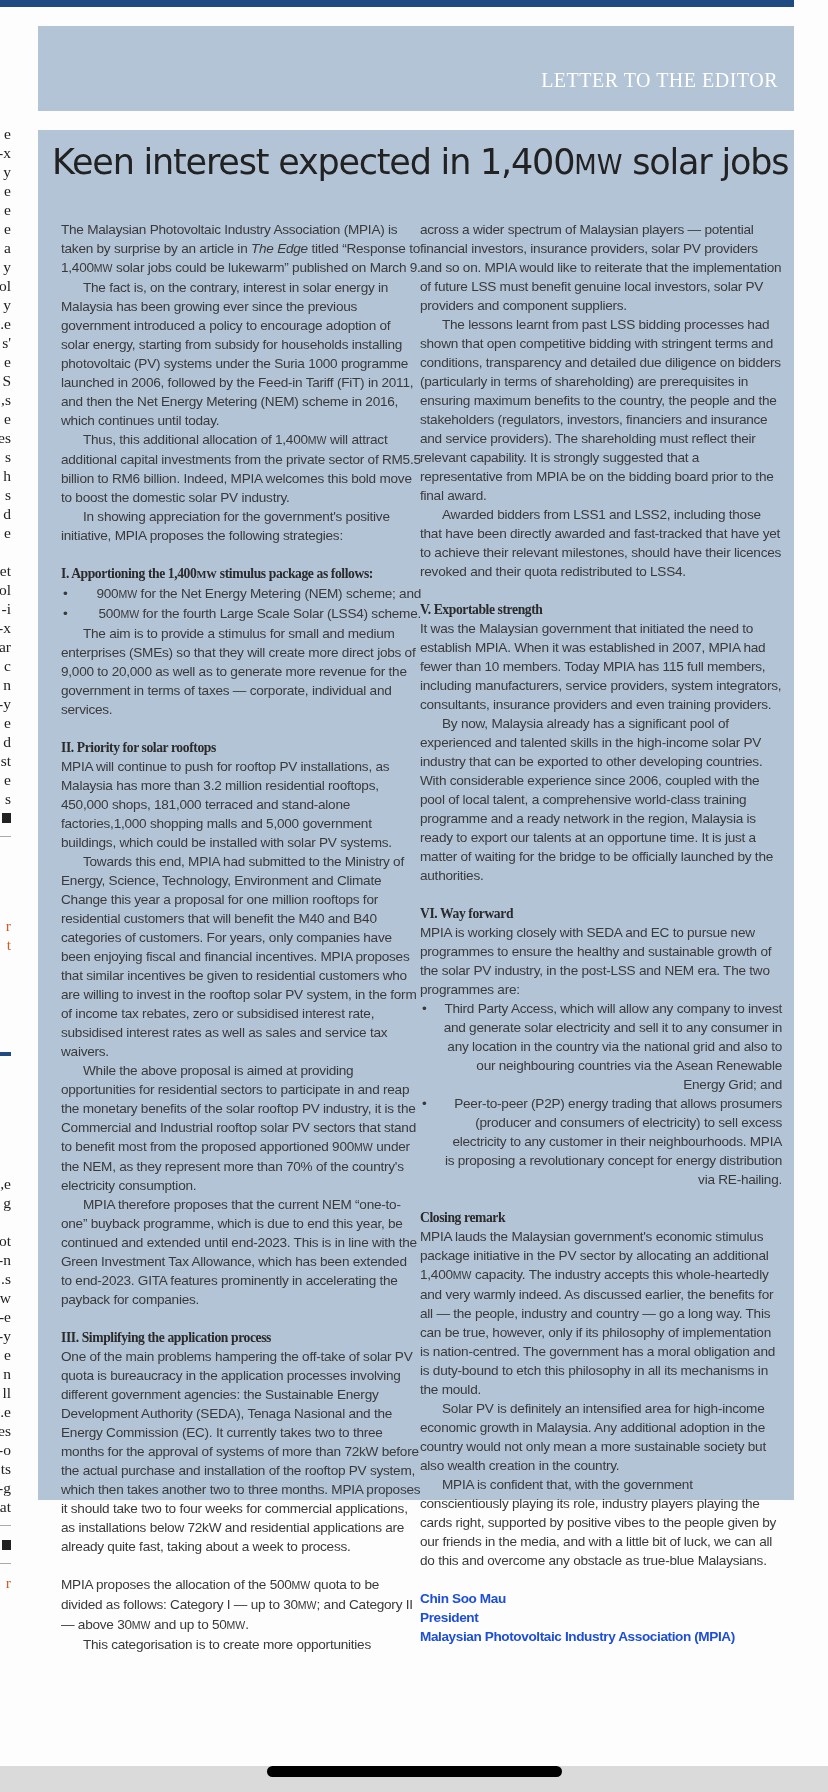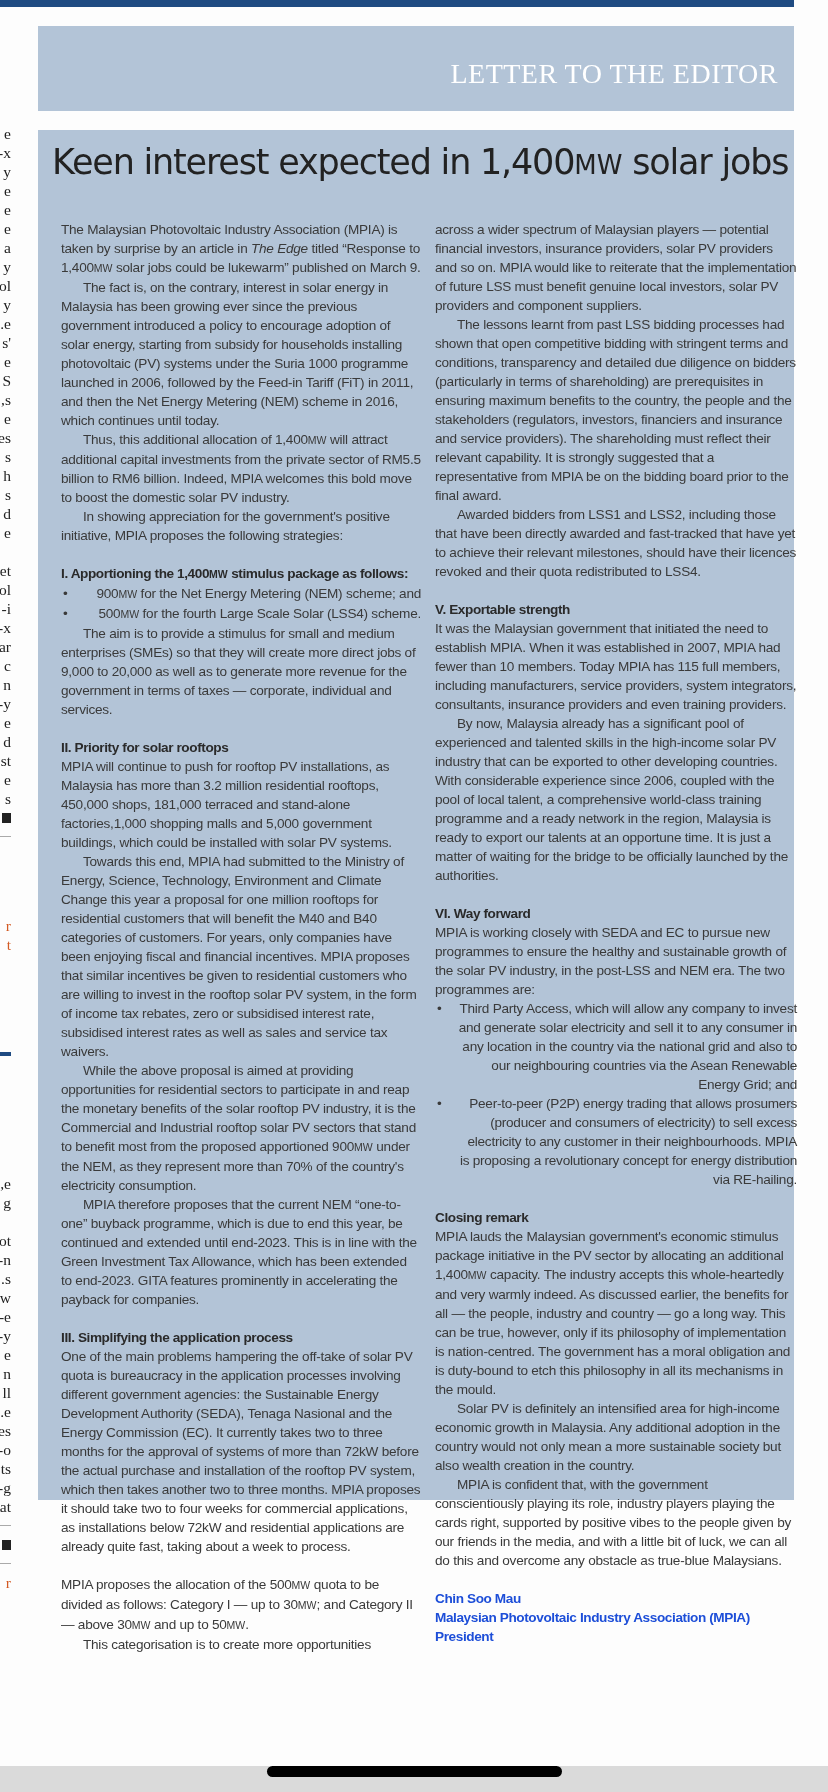--- a/index.html
+++ b/index.html
@@ -19,43 +19,43 @@
   .left-gutter .orange { color: #d35a23; }
   .left-gutter .ebox { display:inline-block; width:9px; height:10px; background:#222; margin-top:4px; }
   .left-gutter .rule { display:block; height:1px; background:#aaa; margin: 9px 0; width: 11px; }
   .left-gutter .bluebar { display:block; height:4px; background:#1f4b82; margin: 8px 0; width: 11px; }
 
   .header-band {
     position: absolute; left: 38px; top: 26px; width: 756px; height: 85px;
     background: #b3c4d7;
   }
   .header-label {
-    position: absolute; right: 16px; top: 32px;
-    font-family: "Liberation Serif", serif; font-size: 28px; color: #ffffff; letter-spacing: 0.5px;
+    position: absolute; right: 16px; top: 43px;
+    font-family: "Liberation Serif", serif; font-size: 20px; color: #ffffff; letter-spacing: 0.5px;
   }
   .main-panel {
     position: absolute; left: 38px; top: 130px; width: 756px; height: 1370px;
     background: #b3c4d7;
   }
   .headline {
     position: absolute; left: 14px; top: 12px; margin: 0;
     font-family: "DejaVu Sans", sans-serif; font-weight: normal;
     font-size: 35px; color: #222; letter-spacing: -1.2px; white-space: nowrap;
   }
   .sc { font-size: 26px; letter-spacing: 0; }
   .col {
     position: absolute; top: 90px; width: 360px;
     font-size: 13.6px; line-height: 19px; color: #3a3a3a; letter-spacing: -0.25px; margin-left: 9px;
   }
   .col.left { left: 14px; }
-  .col.right { left: 388px; width: 362px; }
+  .col.right { left: 373px; width: 362px; }
   .col p { margin: 0; }
   .col p.ind { text-indent: 22px; }
   .col .gap { height: 19px; }
-  .col h3 { margin: 0; font-size: 13.6px; font-weight: bold; color: #2a2a2a; letter-spacing: -0.4px; }
+  .col h3 { margin: 0; font-size: 13.6px; font-weight: bold; color: #2a2a2a; letter-spacing: -0.4px; font-family: Liberation Serif, serif; }
   .col ul { list-style: none; margin: 0; padding: 0; text-align: right; }
   .col li { position: relative; padding-left: 22px; }
   .col li::before { content: "•"; position: absolute; left: 2px; top: 0; }
   .col .sig { font-weight: bold; color: #1d4ed8; letter-spacing: -0.4px; }
   .mw { font-size: 10.5px; letter-spacing: 0; }
   .bottom-bar { position: absolute; left: 0; top: 1766px; width: 828px; height: 26px; background: #dadada; }
   .home-indicator {
     position: absolute; left: 267px; top: 1766px; width: 295px; height: 11px;
     background: #000; border-radius: 6px;
   }
@@ -181,19 +181,19 @@
         <li>Third Party Access, which will allow any company to invest and generate solar electricity and sell it to any consumer in any location in the country via the national grid and also to our neighbouring countries via the Asean Renewable Energy Grid; and</li>
         <li>Peer-to-peer (P2P) energy trading that allows prosumers (producer and consumers of electricity) to sell excess electricity to any customer in their neighbourhoods. MPIA is proposing a revolutionary concept for energy distribution via RE-hailing.</li>
       </ul>
       <div class="gap"></div>
       <h3>Closing remark</h3>
       <p>MPIA lauds the Malaysian government's economic stimulus package initiative in the PV sector by allocating an additional 1,400<span class="mw">MW</span> capacity. The industry accepts this whole-heartedly and very warmly indeed. As discussed earlier, the benefits for all — the people, industry and country — go a long way. This can be true, however, only if its philosophy of implementation is nation-centred. The government has a moral obligation and is duty-bound to etch this philosophy in all its mechanisms in the mould.</p>
       <p class="ind">Solar PV is definitely an intensified area for high-income economic growth in Malaysia. Any additional adoption in the country would not only mean a more sustainable society but also wealth creation in the country.</p>
       <p class="ind">MPIA is confident that, with the government conscientiously playing its role, industry players playing the cards right, supported by positive vibes to the people given by our friends in the media, and with a little bit of luck, we can all do this and overcome any obstacle as true-blue Malaysians.</p>
       <div class="gap"></div>
       <div class="sig">Chin Soo Mau</div>
+      <div class="sig">President</div>
       <div class="sig">Malaysian Photovoltaic Industry Association (MPIA)</div>
-      <div class="sig">President</div>
     </div>
 </div>
 
 <div class="bottom-bar"></div>
 <div class="home-indicator"></div>
 
 </body></html>

